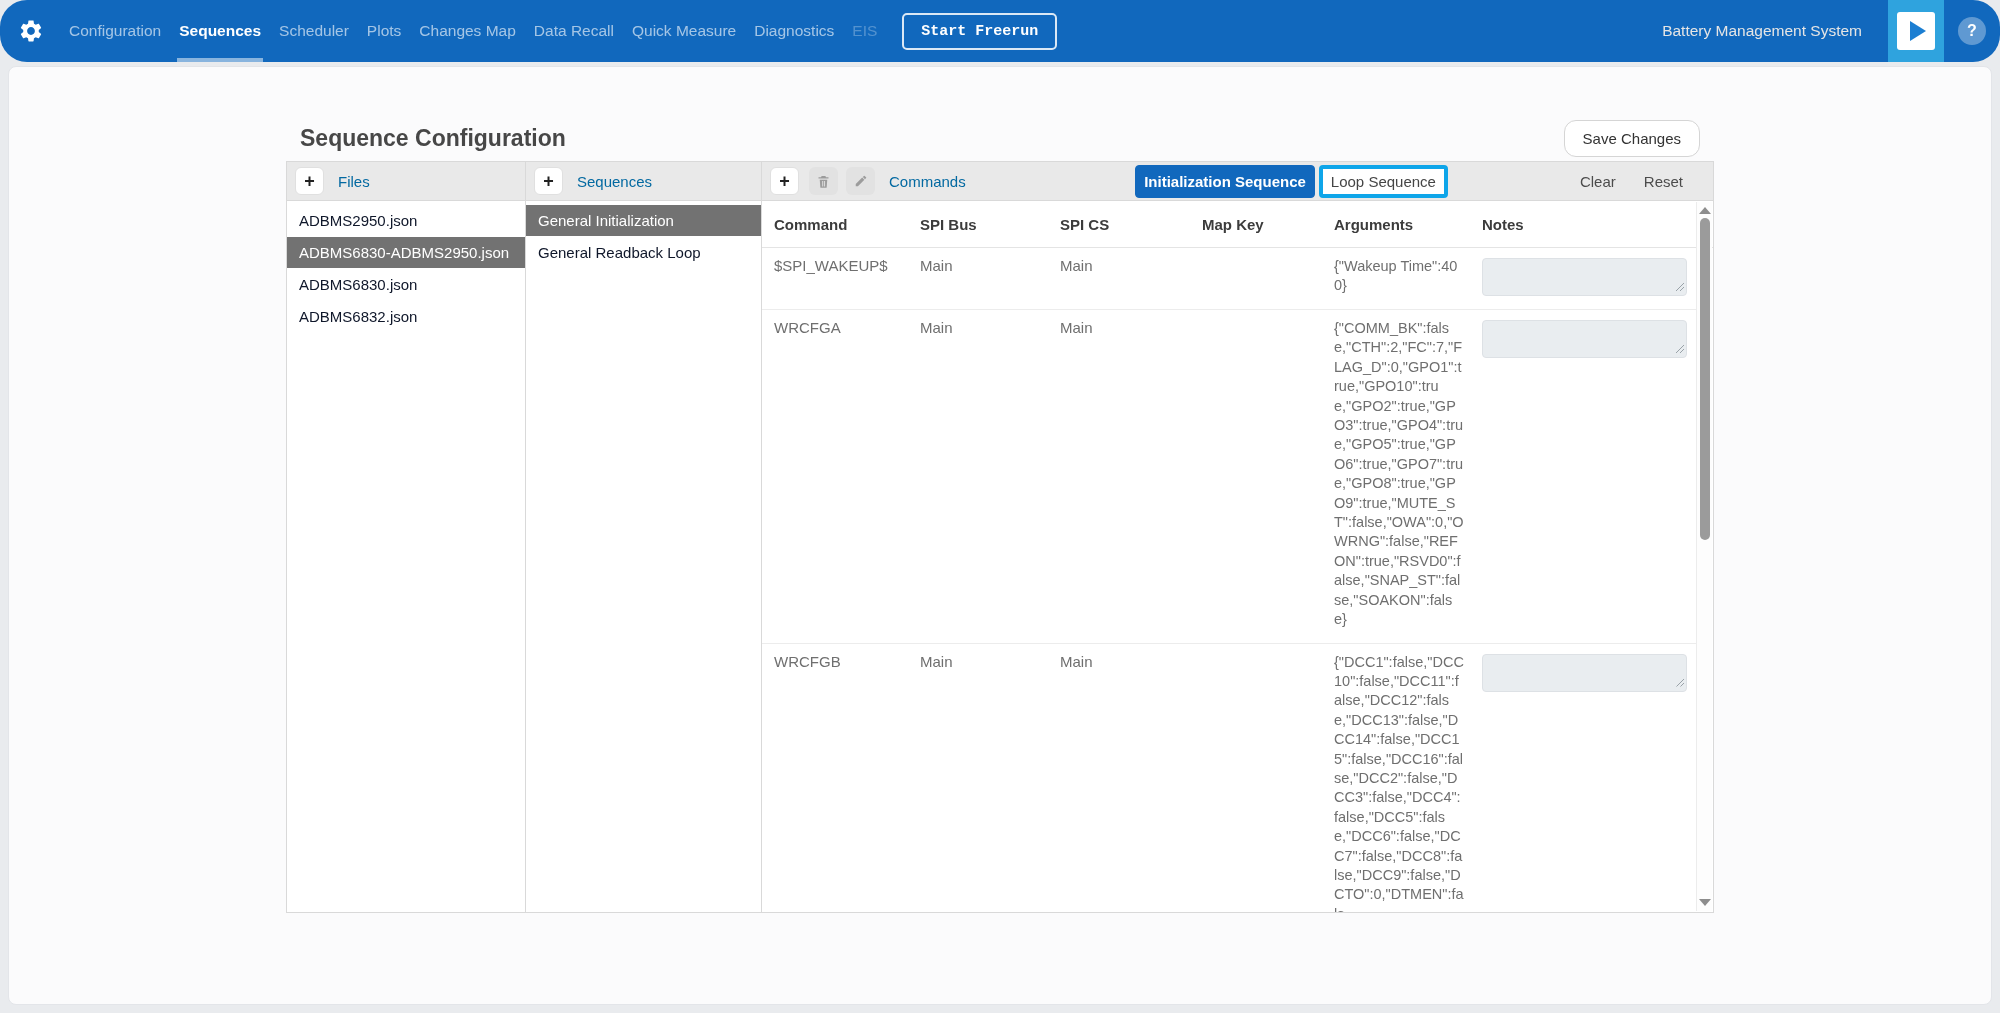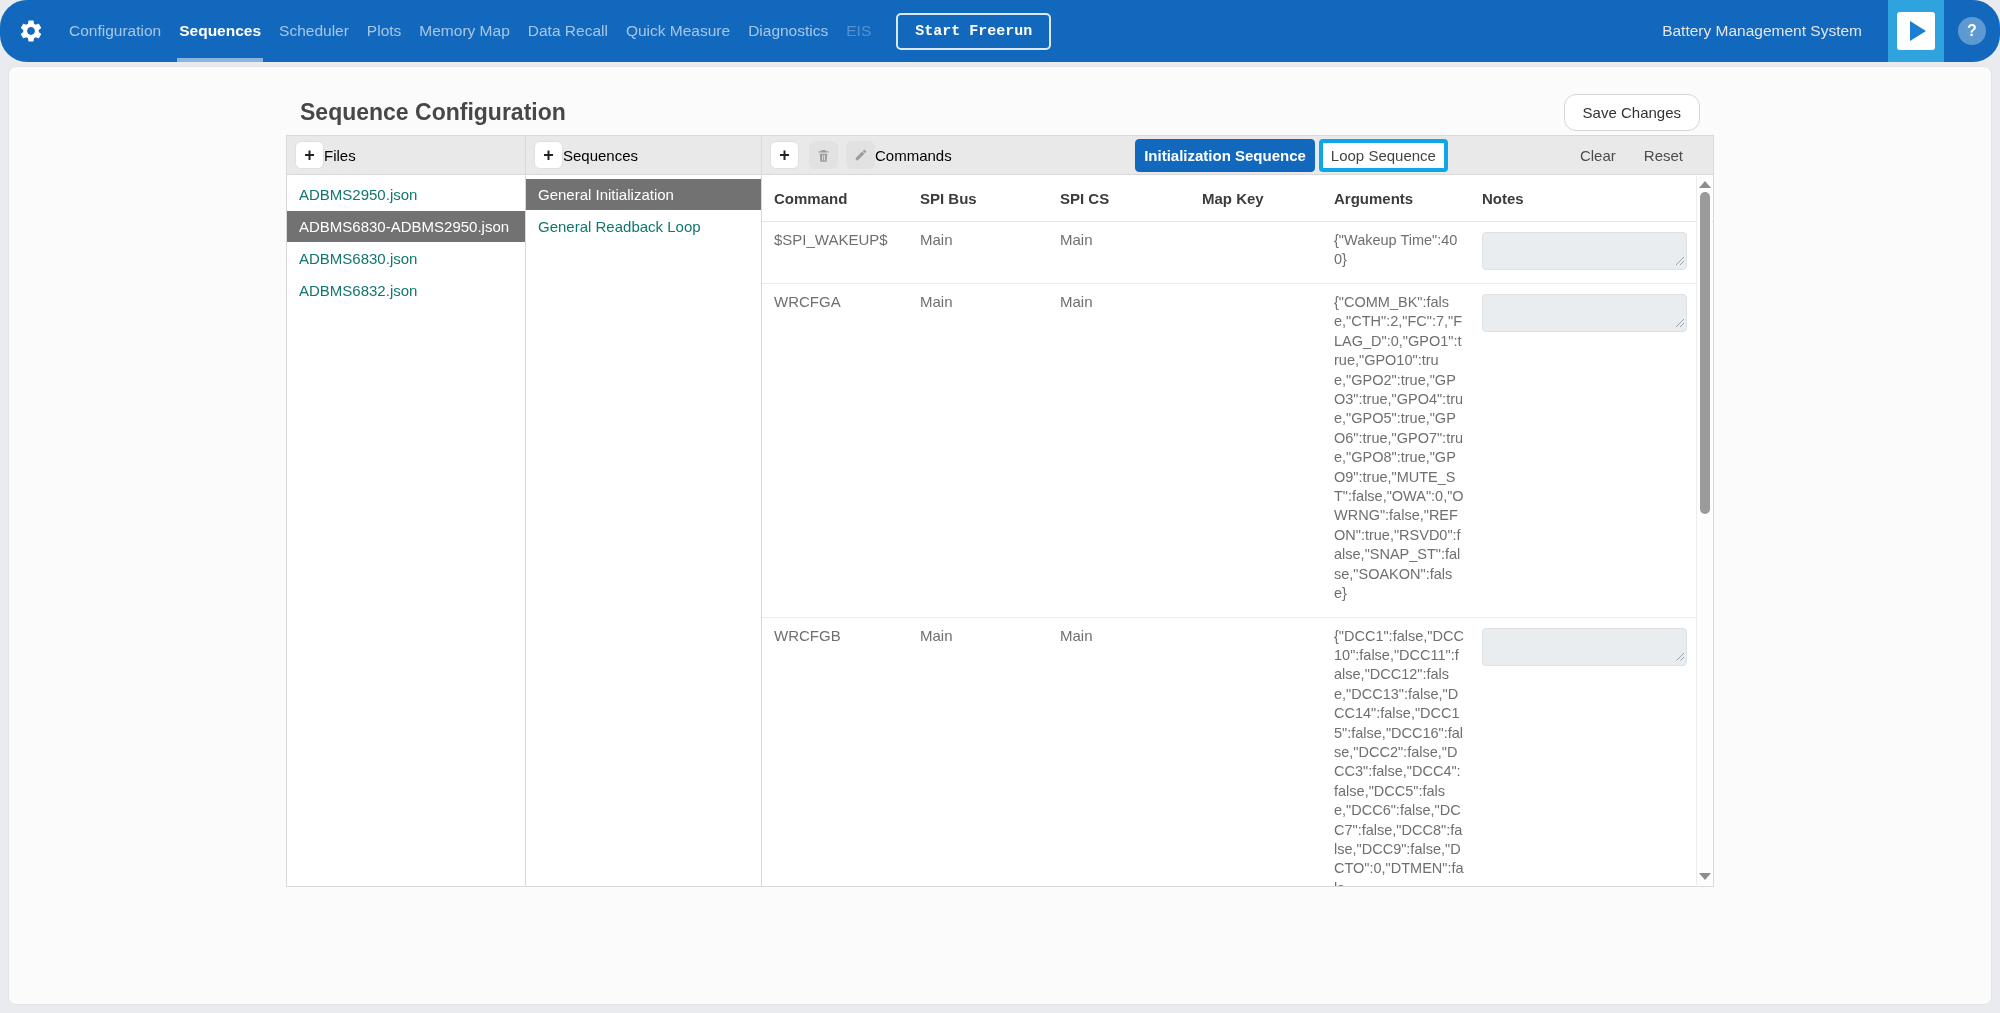--- a/index.html
+++ b/index.html
@@ -49,21 +49,21 @@
     width:28px;height:28px;border-radius:50%;background:rgba(255,255,255,.33);
     display:flex;align-items:center;justify-content:center;margin:0 14px;
     color:#fff;font-weight:bold;font-size:16px;cursor:pointer;
   }
   
   .card{
     position:absolute;left:8px;right:8px;top:66px;bottom:8px;
     background:#fbfbfc;border:1px solid #e3e5e9;border-radius:8px;
   }
   .content-col{width:1428px;margin:0 auto;}
-  .page-header{display:flex;align-items:center;justify-content:space-between;padding:22px 14px 0 14px;height:68px;}
+  .page-header{display:flex;align-items:center;justify-content:space-between;padding:22px 14px 0 14px;height:68px;margin-top:26px;}
   .page-title{font-size:23px;font-weight:600;color:#474747;margin:0;}
   .save-btn{
     background:#fff;border:1px solid #d5d5d5;border-radius:12px;padding:9px 18px;
     font-size:15px;color:#333;cursor:pointer;font-family:"Liberation Sans",sans-serif;
   }
   
   .panels{display:flex;height:752px;background:#fff;border:1px solid #d9d9d9;}
   .panel{display:flex;flex-direction:column;}
   .panel-files{width:239px;border-right:1px solid #d9d9d9;}
   .panel-sequences{width:236px;border-right:1px solid #d9d9d9;}
@@ -72,23 +72,23 @@
     height:39px;background:#e9e9e9;border-bottom:1px solid #d9d9d9;
     display:flex;align-items:center;padding:0 8px;flex:0 0 auto;
   }
   .icon-btn{
     width:29px;height:28px;border-radius:6px;display:flex;align-items:center;justify-content:center;
     cursor:pointer;flex:0 0 auto;border:1px solid transparent;
   }
   .icon-btn.add{background:#fff;border-color:#e0e0e0;color:#222;font-size:18px;font-weight:bold;line-height:1;}
   .icon-btn.dim{background:#e2e2e2;margin-left:8px;}
   .icon-btn.dim:first-of-type{margin-left:0;}
-  .panel-label{color:#000000;font-size:15px;white-space:nowrap;}
+  .panel-label{color:#0369a1;font-size:15px;margin-left:14px;white-space:nowrap;}
   .list{padding-top:3px;}
-  .list-item{padding:7px 12px;font-size:15px;color:#0f766e;cursor:pointer;margin:1px 0;white-space:nowrap;overflow:hidden;}
+  .list-item{padding:7px 12px;font-size:15px;color:#0f172a;cursor:pointer;margin:1px 0;white-space:nowrap;overflow:hidden;}
   .list-item.selected{background:var(--selected-gray);color:#fff;}
   
   .toggle-group{display:flex;align-items:center;margin-left:auto;}
   .toggle-btn{
     height:33px;border-radius:4px;font-size:15px;cursor:pointer;padding:0 8px;
     font-family:"Liberation Sans",sans-serif;
   }
   .toggle-btn.active-blue{background:var(--brand-blue);border:1px solid var(--brand-blue);color:#fff;font-weight:bold;margin-right:4px;}
   .toggle-btn.inactive{background:#fff;border:4px solid #0ea5e9;color:#454545;}
   .text-link{color:#4c4c4c;font-size:15px;cursor:pointer;white-space:nowrap;}
@@ -137,21 +137,21 @@
   <div class="gear-btn">
     <svg width="26" height="26" viewBox="0 0 24 24">
         <path fill="#ffffff" d="M19.14 12.94c.04-.3.06-.61.06-.94 0-.32-.02-.64-.07-.94l2.03-1.58c.18-.14.23-.41.12-.61l-1.92-3.32c-.12-.22-.37-.29-.59-.22l-2.39.96c-.5-.38-1.03-.7-1.62-.94l-.36-2.54c-.04-.24-.24-.41-.48-.41h-3.84c-.24 0-.43.17-.47.41l-.36 2.54c-.59.24-1.13.57-1.62.94l-2.39-.96c-.22-.08-.47 0-.59.22L2.74 8.87c-.12.21-.08.47.12.61l2.03 1.58c-.05.3-.09.63-.09.94s.02.64.07.94l-2.03 1.58c-.18.14-.23.41-.12.61l1.92 3.32c.12.22.37.29.59.22l2.39-.96c.5.38 1.03.7 1.62.94l.36 2.54c.05.24.24.41.48.41h3.84c.24 0 .44-.17.47-.41l.36-2.54c.59-.24 1.13-.56 1.62-.94l2.39.96c.22.08.47 0 .59-.22l1.92-3.32c.12-.22.07-.47-.12-.61l-2.01-1.58zM12 15.6c-1.98 0-3.6-1.62-3.6-3.6s1.62-3.6 3.6-3.6 3.6 1.62 3.6 3.6-1.62 3.6-3.6 3.6z"></path>
       </svg>
   </div>
   <div class="nav-items">
       <div class="nav-item">Configuration</div>
       <div class="nav-item active">Sequences</div>
       <div class="nav-item">Scheduler</div>
       <div class="nav-item">Plots</div>
-      <div class="nav-item">Memory Map</div>
+      <div class="nav-item">Changes Map</div>
       <div class="nav-item">Data Recall</div>
       <div class="nav-item">Quick Measure</div>
       <div class="nav-item">Diagnostics</div>
       <div class="nav-item disabled">EIS</div>
     </div>
   <button class="freerun-btn">Start Freerun</button>
   <div class="nav-spacer"></div>
   <div class="brand">Battery Management System</div>
   <div class="play-tile">
     <div class="play-inner">

